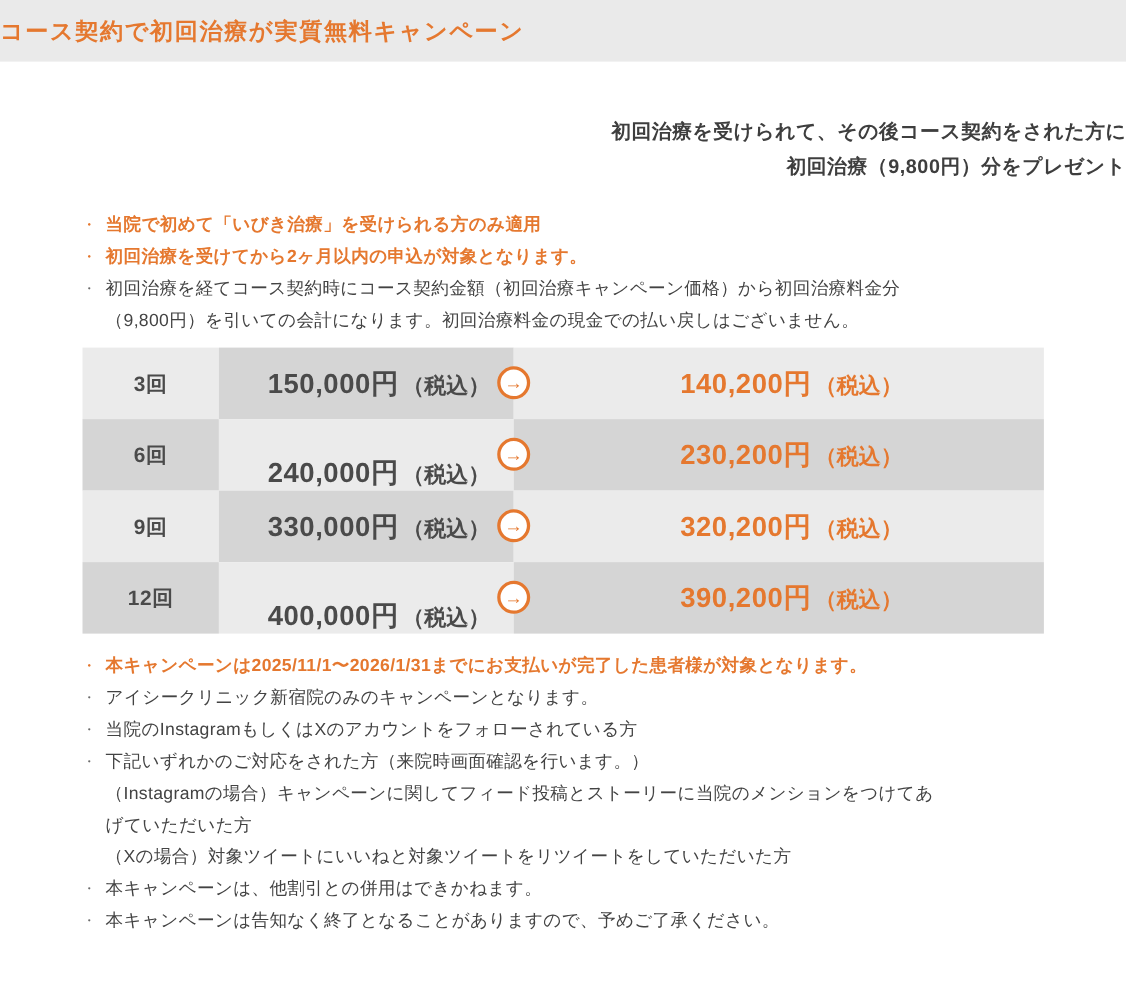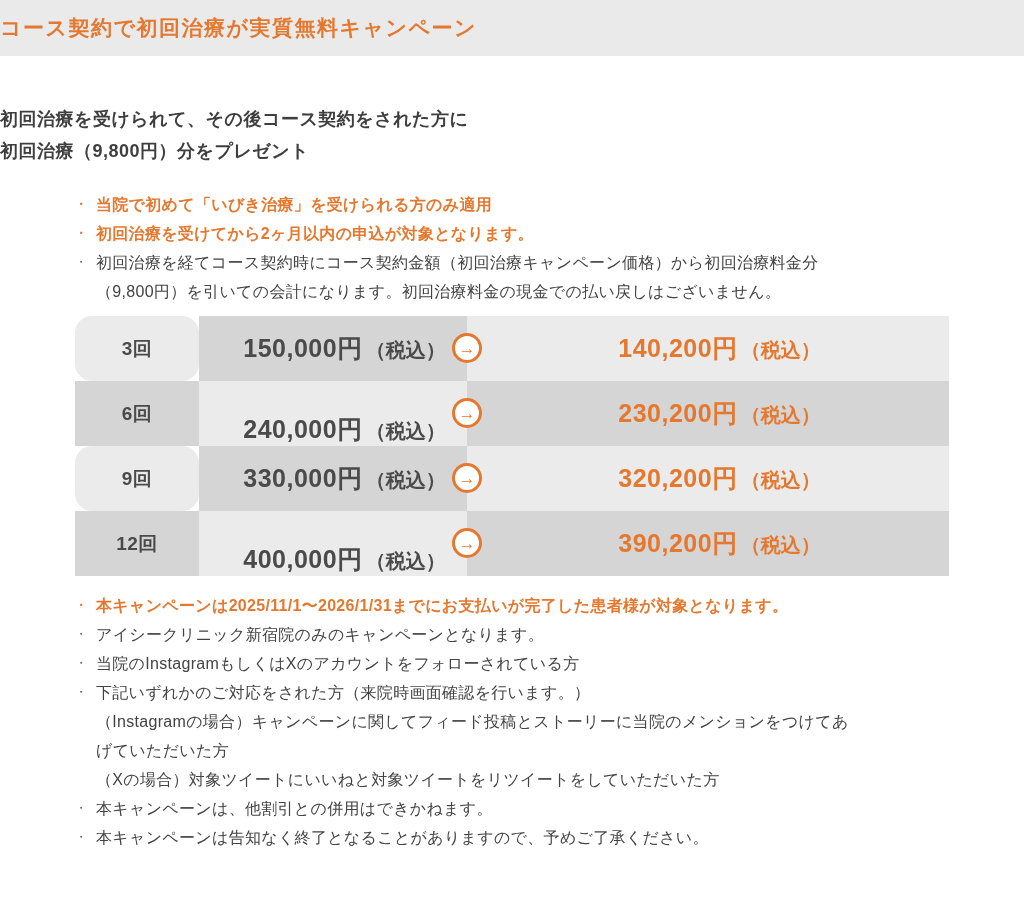--- a/index.html
+++ b/index.html
@@ -33,21 +33,21 @@
   .header-title {
     color: var(--accent);
     font-size: 21px;
     font-weight: bold;
     letter-spacing: 1.5px;
   }
 
   
   .intro {
     margin-top: 47px;
-    text-align: left;
+    text-align: right;
     font-size: 18px;
     font-weight: bold;
     line-height: 32px;
     color: #3E3E3E;
     letter-spacing: 0.5px;
   }
 
   
   .notes {
     margin-left: 75px;
@@ -89,21 +89,21 @@
   }
   .cell-count {
     width: 124px;
     font-size: 19px;
     font-weight: bold;
     color: var(--price-dark);
     letter-spacing: 0.5px;
   }
   .cell-regular { width: 268px; }
   .cell-campaign { flex: 1; }
-  .p-row.odd  .cell-count    { background: var(--cell-light); border-radius: 17px; }
+  .p-row.odd  .cell-count    { background: var(--cell-light); }
   .p-row.odd  .cell-regular  { background: var(--cell-dark); }
   .p-row.odd  .cell-campaign { background: var(--cell-light); }
   .p-row.even .cell-count    { background: var(--cell-dark); }
   .p-row.even .cell-regular  { background: var(--cell-light); align-items: flex-end; }
   .p-row.even .cell-campaign { background: var(--cell-dark); }
 
   .price-line { display: inline-block; white-space: nowrap; }
   .price-main {
     font-size: 25px;
     font-weight: bold;

